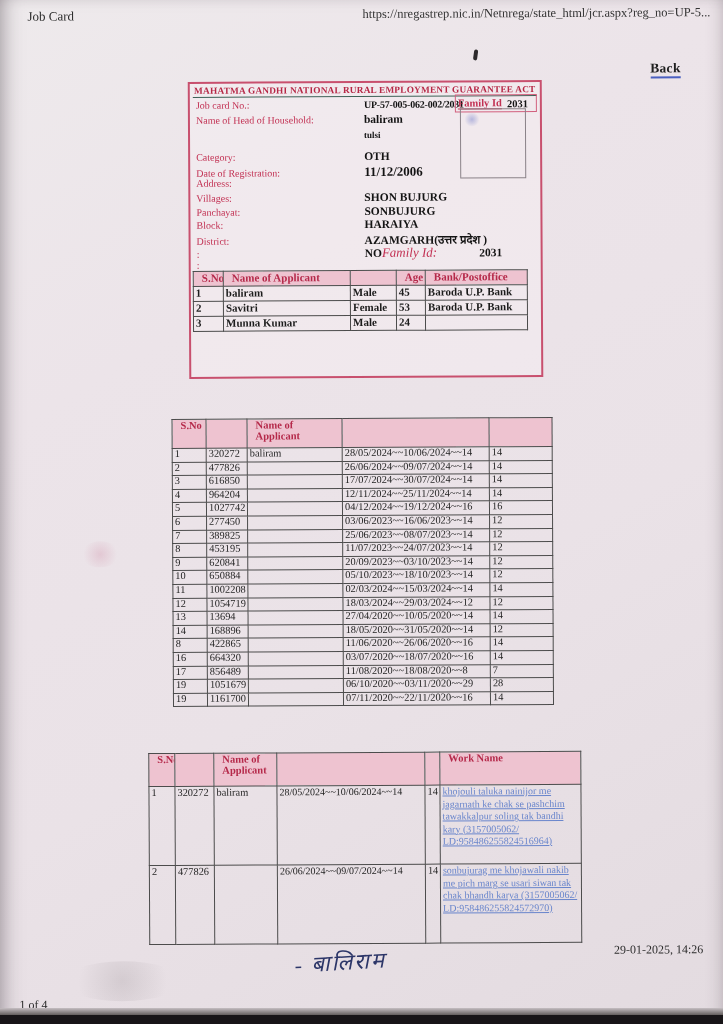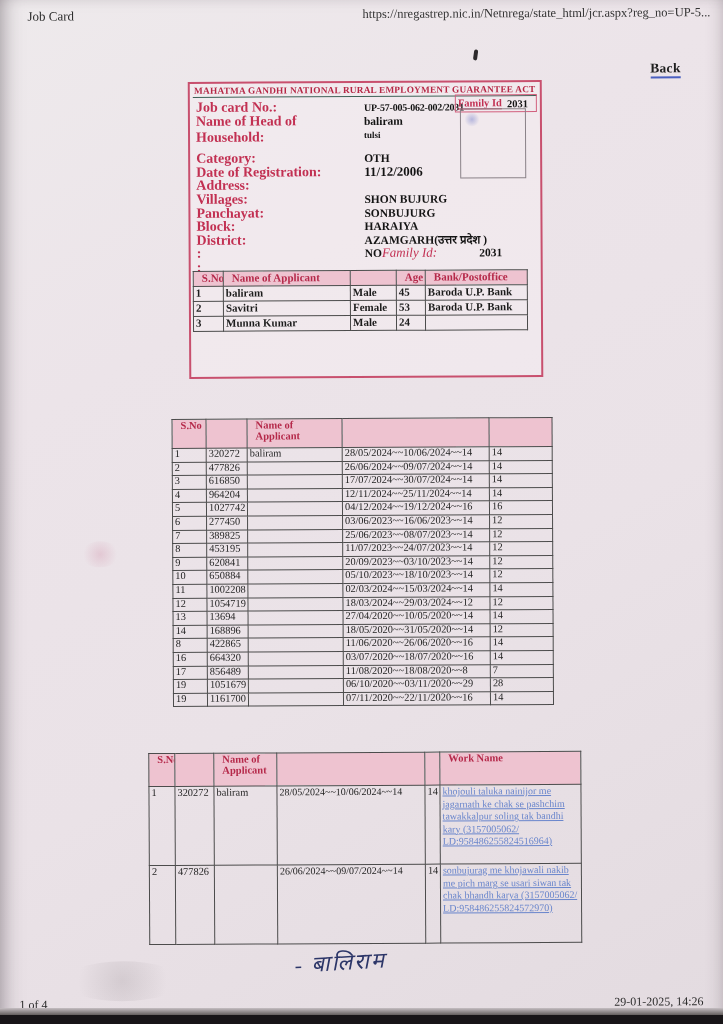--- a/index.html
+++ b/index.html
@@ -15,37 +15,37 @@
   }
   .content{position:absolute;inset:0;transform:rotate(-0.3deg);}
   
   .hdr-left{position:absolute;left:30px;top:7px;font-size:13px;color:#2b2b2b;}
   .hdr-url{position:absolute;right:10px;top:7px;font-size:12.5px;color:#333;}
   .back-link{
     position:absolute;right:40px;top:46px;font-weight:bold;font-size:13.5px;color:#1f1f1f;
     text-decoration:none;border-bottom:2px solid #4a5fc0;letter-spacing:.3px;cursor:pointer;margin-top:16px;
   }
   .ftr-left{position:absolute;left:17px;top:996px;font-size:12px;color:#2b2b2b;text-align:center;}
-  .ftr-right{position:absolute;right:22px;top:996px;font-size:12px;color:#2b2b2b;text-align:right;}
+  .ftr-right{position:absolute;right:22px;top:944px;font-size:12px;color:#2b2b2b;text-align:right;}
   .scan-line{position:absolute;left:0;top:1008px;width:723px;height:8px;
     background:linear-gradient(#c5bec2,#55504f);}
   .scan-bottom{position:absolute;left:0;top:1015px;width:723px;height:9px;background:#171417;}
   .speck{position:absolute;left:476px;top:50px;width:4px;height:11px;background:#2d2a2c;border-radius:2px;transform:rotate(8deg);}
   
   .card{
     position:absolute;left:190px;top:81px;width:350px;height:293px;
     border:2px solid #c8506e;background:rgba(255,249,251,.25);
   }
   .card-title{
     margin-top:2px;text-align:center;font-size:9.3px;font-weight:bold;color:#b62846;letter-spacing:.2px;
   }
   .card-title span{border-bottom:1.5px solid #3f6258;padding:0 1px 1px;}
   .fields{position:absolute;left:6px;top:16px;right:4px;}
   .frow{display:flex;height:13.6px;align-items:baseline;}
-  .flabel{width:144px;flex:none;color:#c23052;font-size:14px;font-weight:bold;}
+  .flabel{width:144px;flex:none;color:#c23052;font-size:10px;}
   .fvalue{font-weight:bold;font-size:11.5px;color:#141414;white-space:nowrap;margin-left:24px;}
   .frow:nth-child(1) .fvalue{font-size:10px;letter-spacing:-.2px;}
   .frow:nth-child(3){height:20px;padding-top:4px;}
   .frow:nth-child(3) .fvalue{font-size:9px;}
   .frow:nth-child(5) .fvalue{font-size:13px;}
   .fextra-label{color:#c23052;font-size:13px;margin-left:0;font-style:italic;}
   .fextra-value{font-weight:bold;font-size:11.5px;color:#141414;margin-left:42px;}
   .family-box{
     position:absolute;left:265px;top:12px;width:76px;height:16px;
     border:1px solid #d2607e;display:flex;align-items:center;gap:5px;padding:0 2px;

